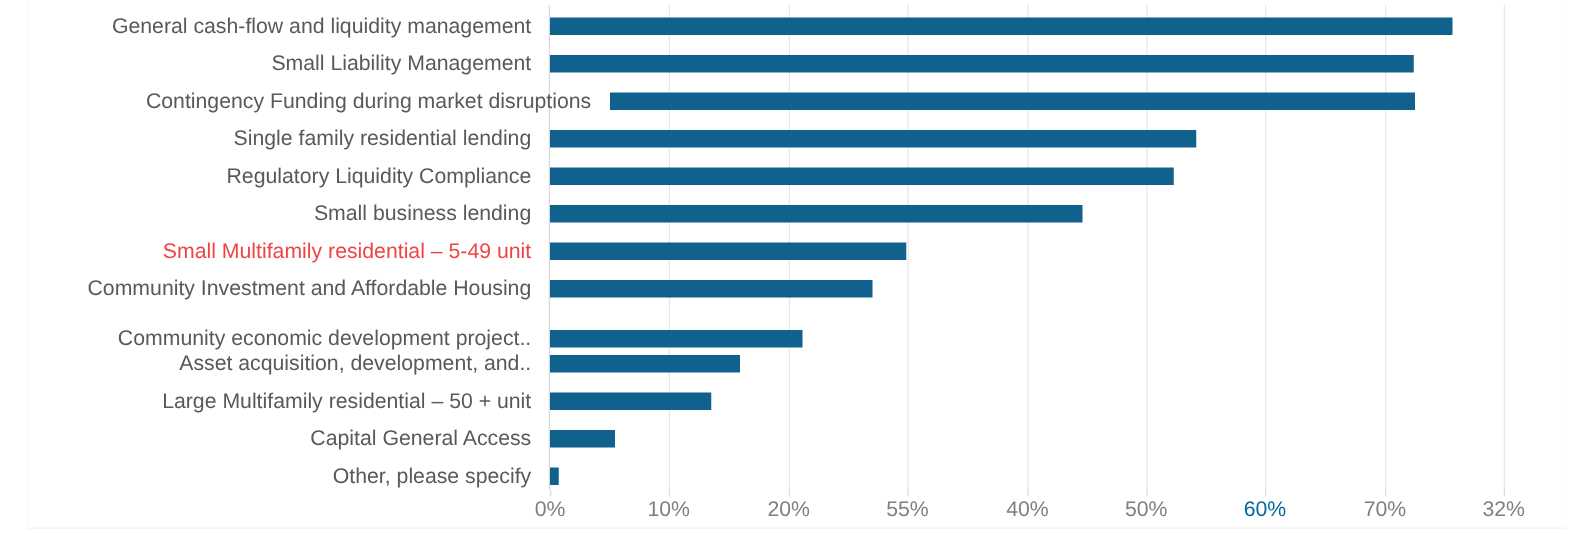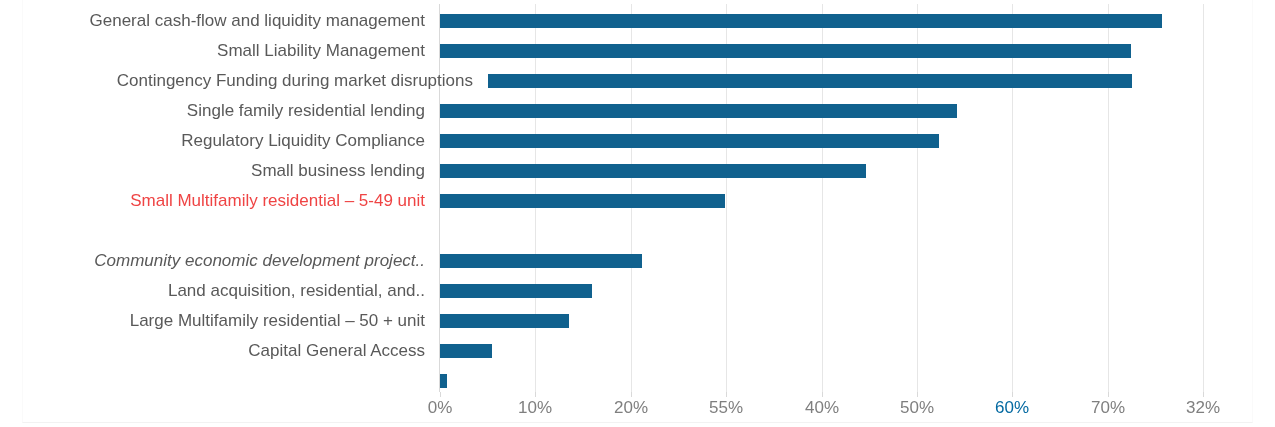--- a/index.html
+++ b/index.html
@@ -145,37 +145,42 @@
         <div class="bar" title="Regulatory Liquidity Compliance: 52.3%" style="width: 499px; background: rgb(16, 97, 142);"></div>
       </div>
       <div class="row" style="top: 156px;">
         <div class="cat-label" style="color: rgb(89, 89, 89);">Small business lending</div>
         <div class="bar" title="Small business lending: 44.7%" style="width: 426px; background: rgb(16, 97, 142);"></div>
       </div>
       <div class="row" style="top: 186px;">
         <div class="cat-label" style="color: #ef4444;">Small Multifamily residential – 5-49 unit</div>
         <div class="bar" title="Small Multifamily residential – 5-49 unit: 29.9%" style="width: 285px; background: rgb(16, 97, 142);"></div>
       </div>
-      <div class="row" style="top: 246px; font-style: italic;">
+      <div class="row" style="top: 216px;">
+        <div class="cat-label" style="color: rgb(89, 89, 89);">Community Investment and Affordable Housing</div>
+        <div class="bar" title="Community Investment and Affordable Housing: 27%" style="width: 258px; background: rgb(16, 97, 142);"></div>
+      </div>
+      <div class="row" style="top: 256px;">
         <div class="cat-label" style="color: rgb(89, 89, 89);">Community economic development project..</div>
         <div class="bar" title="Community economic development project..: 21.2%" style="width: 202px; background: rgb(16, 97, 142);"></div>
       </div>
       <div class="row" style="top: 276px;">
-        <div class="cat-label" style="color: rgb(89, 89, 89);">Land acquisition, residential, and..</div>
+        <div class="cat-label" style="color: rgb(89, 89, 89);">Asset acquisition, development, and..</div>
         <div class="bar" title="Land acquisition, development, and..: 15.9%" style="width: 152px; background: rgb(16, 97, 142);"></div>
       </div>
       <div class="row" style="top: 306px;">
         <div class="cat-label" style="color: rgb(89, 89, 89);">Large Multifamily residential – 50 + unit</div>
         <div class="bar" title="Large Multifamily residential – 50 + unit: 13.5%" style="width: 129px; background: rgb(16, 97, 142);"></div>
       </div>
       <div class="row" style="top: 336px;">
         <div class="cat-label" style="color: rgb(89, 89, 89);">Capital General Access</div>
         <div class="bar" title="Capital Market Access: 5.5%" style="width: 52px; background: rgb(16, 97, 142);"></div>
       </div>
       <div class="row" style="top: 366px;">
+        <div class="cat-label" style="color: rgb(89, 89, 89);">Other, please specify</div>
         <div class="bar" title="Other, please specify: 0.7%" style="width: 7px; background: rgb(16, 97, 142);"></div>
       </div>
     </div>
 
   <div class="plot" id="ticks-layer">
       <div class="tick-mark" style="left: 440px;"></div>
       <div class="tick-label" style="left: 440px; color: rgb(127, 127, 127);">0%</div>
       <div class="tick-mark" style="left: 535px;"></div>
       <div class="tick-label" style="left: 535px; color: rgb(127, 127, 127);">10%</div>
       <div class="tick-mark" style="left: 631px;"></div>

